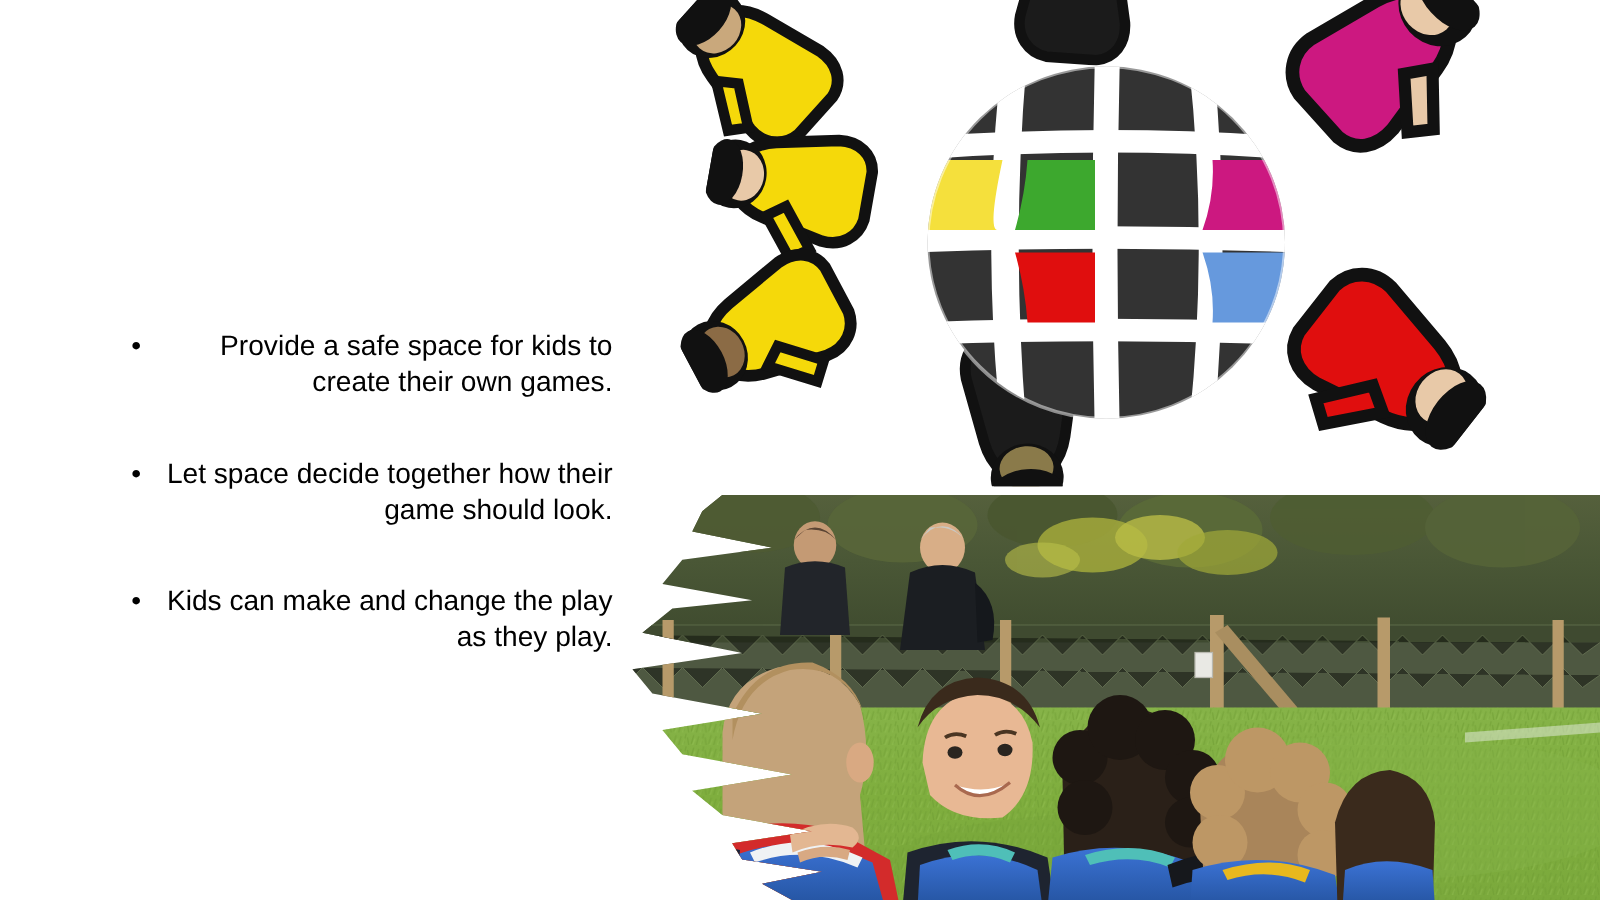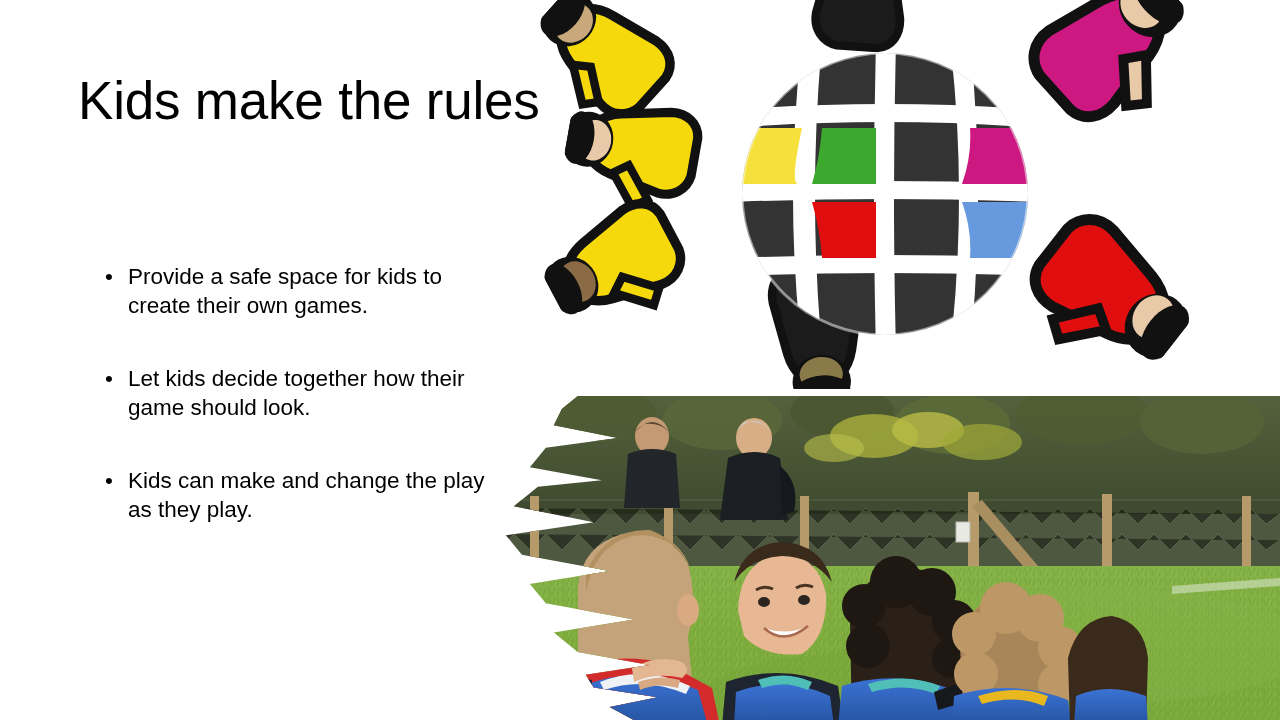--- a/index.html
+++ b/index.html
@@ -46,21 +46,21 @@
   }
   .bullet-item:last-child { margin-bottom: 0; }
   .bullet-marker {
     position: absolute;
     left: 5px;
     top: 0;
     font-size: 22.5px;
     line-height: 29px;
     color: #000000;
   }
-  .bullet-text { display: block; }
+  .bullet-text { display: block; text-align: right; }
 
   
   #clipart-panel {
     position: absolute;
     left: 490px;
     top: -10px;
     width: 790px;
     height: 399px;
     overflow: hidden;
   }
@@ -123,32 +123,31 @@
       9% 9%, 10% 4%
     );
   }
   #photo-inner svg { display: block; width: 100%; height: 100%; }
 </style>
 </head>
 <body>
 
 <div id="slide">
 
-  <div id="slide-title">Kids make the rules</div>
 
   <div id="bullet-list">
 
     <div class="bullet-item">
       <span class="bullet-marker">•</span>
       <span class="bullet-text">Provide a safe space for kids to create their own games.</span>
     </div>
 
     <div class="bullet-item">
       <span class="bullet-marker">•</span>
-      <span class="bullet-text">Let kids decide together how their game should look.</span>
+      <span class="bullet-text">Let space decide together how their game should look.</span>
     </div>
 
     <div class="bullet-item">
       <span class="bullet-marker">•</span>
       <span class="bullet-text">Kids can make and change the play as they play.</span>
     </div>
 
   </div>
 
   <div id="clipart-panel">

